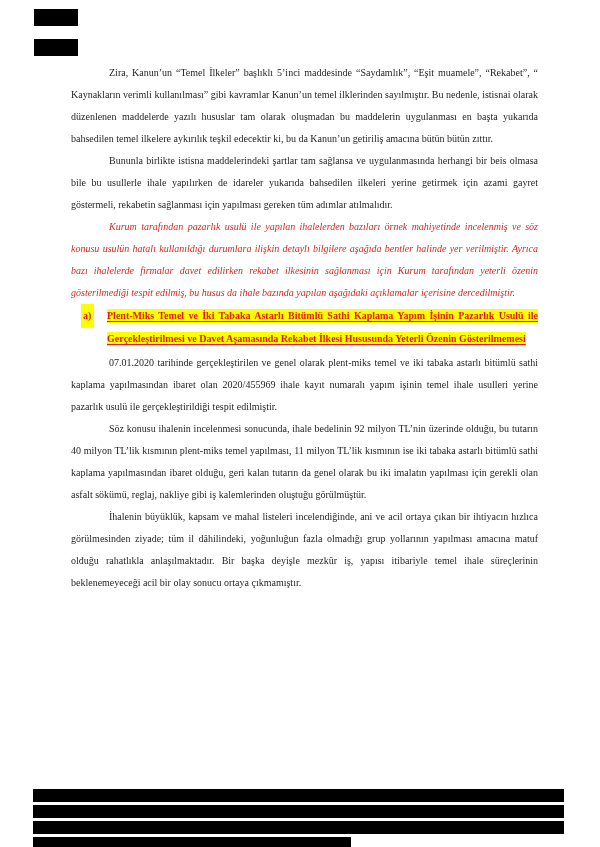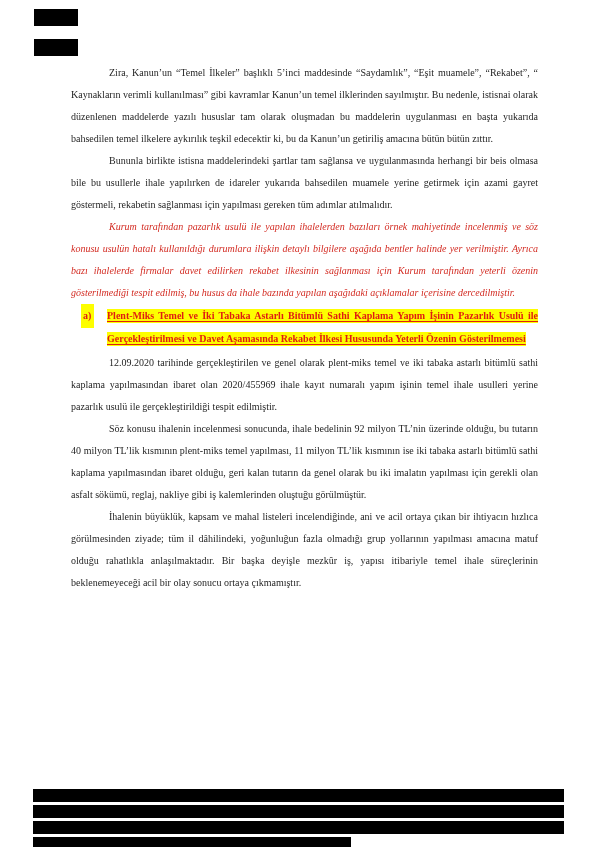--- a/index.html
+++ b/index.html
@@ -59,27 +59,27 @@
     position: absolute;
     background: var(--redaction-black, #000000);
   }
 </style>
 </head>
 <body>
 
 <div class="page" id="page">
   <div class="content">
     <p class="p1">Zira, Kanun’un  “Temel İlkeler” başlıklı 5’inci maddesinde “Saydamlık”, “Eşit muamele”, “Rekabet”, “ Kaynakların verimli kullanılması” gibi kavramlar Kanun’un temel ilklerinden sayılmıştır. Bu nedenle, istisnai olarak düzenlenen maddelerde yazılı hususlar tam olarak oluşmadan bu maddelerin uygulanması en başta yukarıda bahsedilen temel ilkelere aykırılık teşkil edecektir ki, bu da Kanun’un getiriliş amacına bütün bütün zıttır.</p>
-    <p class="p2">Bununla birlikte istisna maddelerindeki şartlar tam sağlansa ve uygulanmasında herhangi bir beis olmasa bile bu usullerle ihale yapılırken de idareler yukarıda bahsedilen muamele yerine getirmek için azami gayret göstermeli, rekabetin sağlanması için yapılması gereken tüm adımlar atılmalıdır.</p>
+    <p class="p2">Bununla birlikte istisna maddelerindeki şartlar tam sağlansa ve uygulanmasında herhangi bir beis olmasa bile bu usullerle ihale yapılırken de idareler yukarıda bahsedilen ilkeleri yerine getirmek için azami gayret göstermeli, rekabetin sağlanması için yapılması gereken tüm adımlar atılmalıdır.</p>
     <p class="p3 red-paragraph">Kurum tarafından pazarlık usulü ile yapılan ihalelerden bazıları örnek mahiyetinde incelenmiş ve söz konusu usulün hatalı kullanıldığı durumlara ilişkin detaylı bilgilere aşağıda bentler halinde yer verilmiştir. Ayrıca bazı ihalelerde firmalar davet edilirken rekabet ilkesinin sağlanması için Kurum tarafından yeterli özenin gösterilmediği tespit edilmiş, bu husus da ihale bazında yapılan aşağıdaki açıklamalar içerisine dercedilmiştir.</p>
     <div class="heading">
       <span class="marker">a)</span>
       <span class="headtext">Plent-Miks Temel ve İki Tabaka Astarlı Bitümlü Sathi Kaplama Yapım İşinin Pazarlık Usulü ile Gerçekleştirilmesi ve Davet Aşamasında Rekabet İlkesi Hususunda Yeterli Özenin Gösterilmemesi</span>
     </div>
-    <p class="p4">12.09.2020 tarihinde gerçekleştirilen ve genel olarak plent-miks temel ve iki tabaka astarlı bitümlü sathi kaplama yapılmasından ibaret olan 2020/455969 ihale kayıt numaralı yapım işinin temel ihale usulleri yerine pazarlık usulü ile gerçekleştirildiği tespit edilmiştir.</p>
+    <p class="p4">07.01.2020 tarihinde gerçekleştirilen ve genel olarak plent-miks temel ve iki tabaka astarlı bitümlü sathi kaplama yapılmasından ibaret olan 2020/455969 ihale kayıt numaralı yapım işinin temel ihale usulleri yerine pazarlık usulü ile gerçekleştirildiği tespit edilmiştir.</p>
     <p class="p5">Söz konusu ihalenin incelenmesi sonucunda, ihale bedelinin 92 milyon TL’nin üzerinde olduğu, bu tutarın 40 milyon TL’lik kısmının plent-miks temel yapılması, 11 milyon TL’lik kısmının ise iki tabaka astarlı bitümlü sathi kaplama yapılmasından ibaret olduğu, geri kalan tutarın da genel olarak bu iki imalatın yapılması için gerekli olan asfalt sökümü, reglaj, nakliye gibi iş kalemlerinden oluştuğu görülmüştür.</p>
     <p class="p6">İhalenin büyüklük, kapsam ve mahal listeleri incelendiğinde, ani ve acil ortaya çıkan bir ihtiyacın hızlıca görülmesinden ziyade; tüm il dâhilindeki, yoğunluğun fazla olmadığı grup yollarının yapılması amacına matuf olduğu rahatlıkla anlaşılmaktadır. Bir başka deyişle mezkûr iş, yapısı itibariyle temel ihale süreçlerinin beklenemeyeceği acil bir olay sonucu ortaya çıkmamıştır.</p>
   </div>
 <div class="redaction" style="left: 34px; top: 9px; width: 44px; height: 17px;"></div>
     <div class="redaction" style="left: 34px; top: 39px; width: 44px; height: 17px;"></div>
     <div class="redaction" style="left: 33px; top: 789px; width: 531px; height: 13px;"></div>
     <div class="redaction" style="left: 33px; top: 805px; width: 531px; height: 13px;"></div>
     <div class="redaction" style="left: 33px; top: 821px; width: 531px; height: 13px;"></div>
     <div class="redaction" style="left: 33px; top: 837px; width: 318px; height: 10px;"></div>
   </div>

